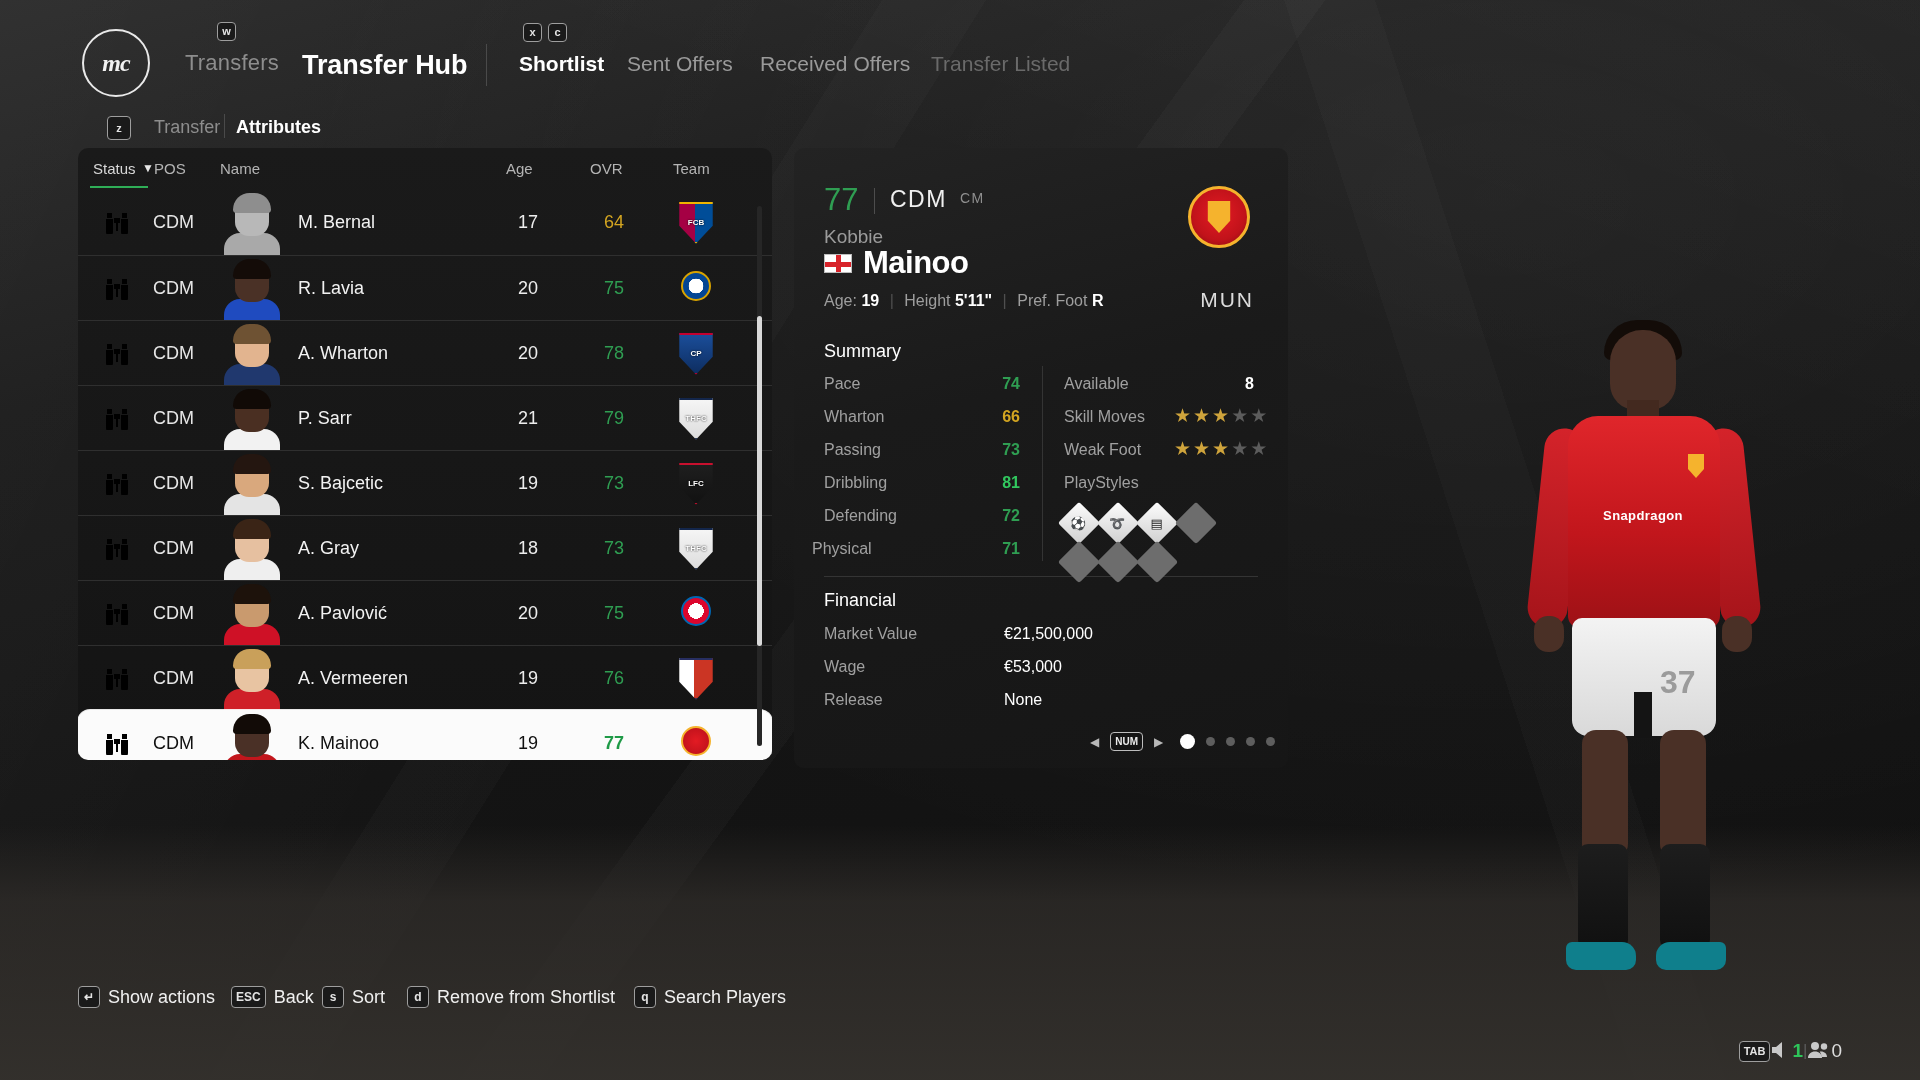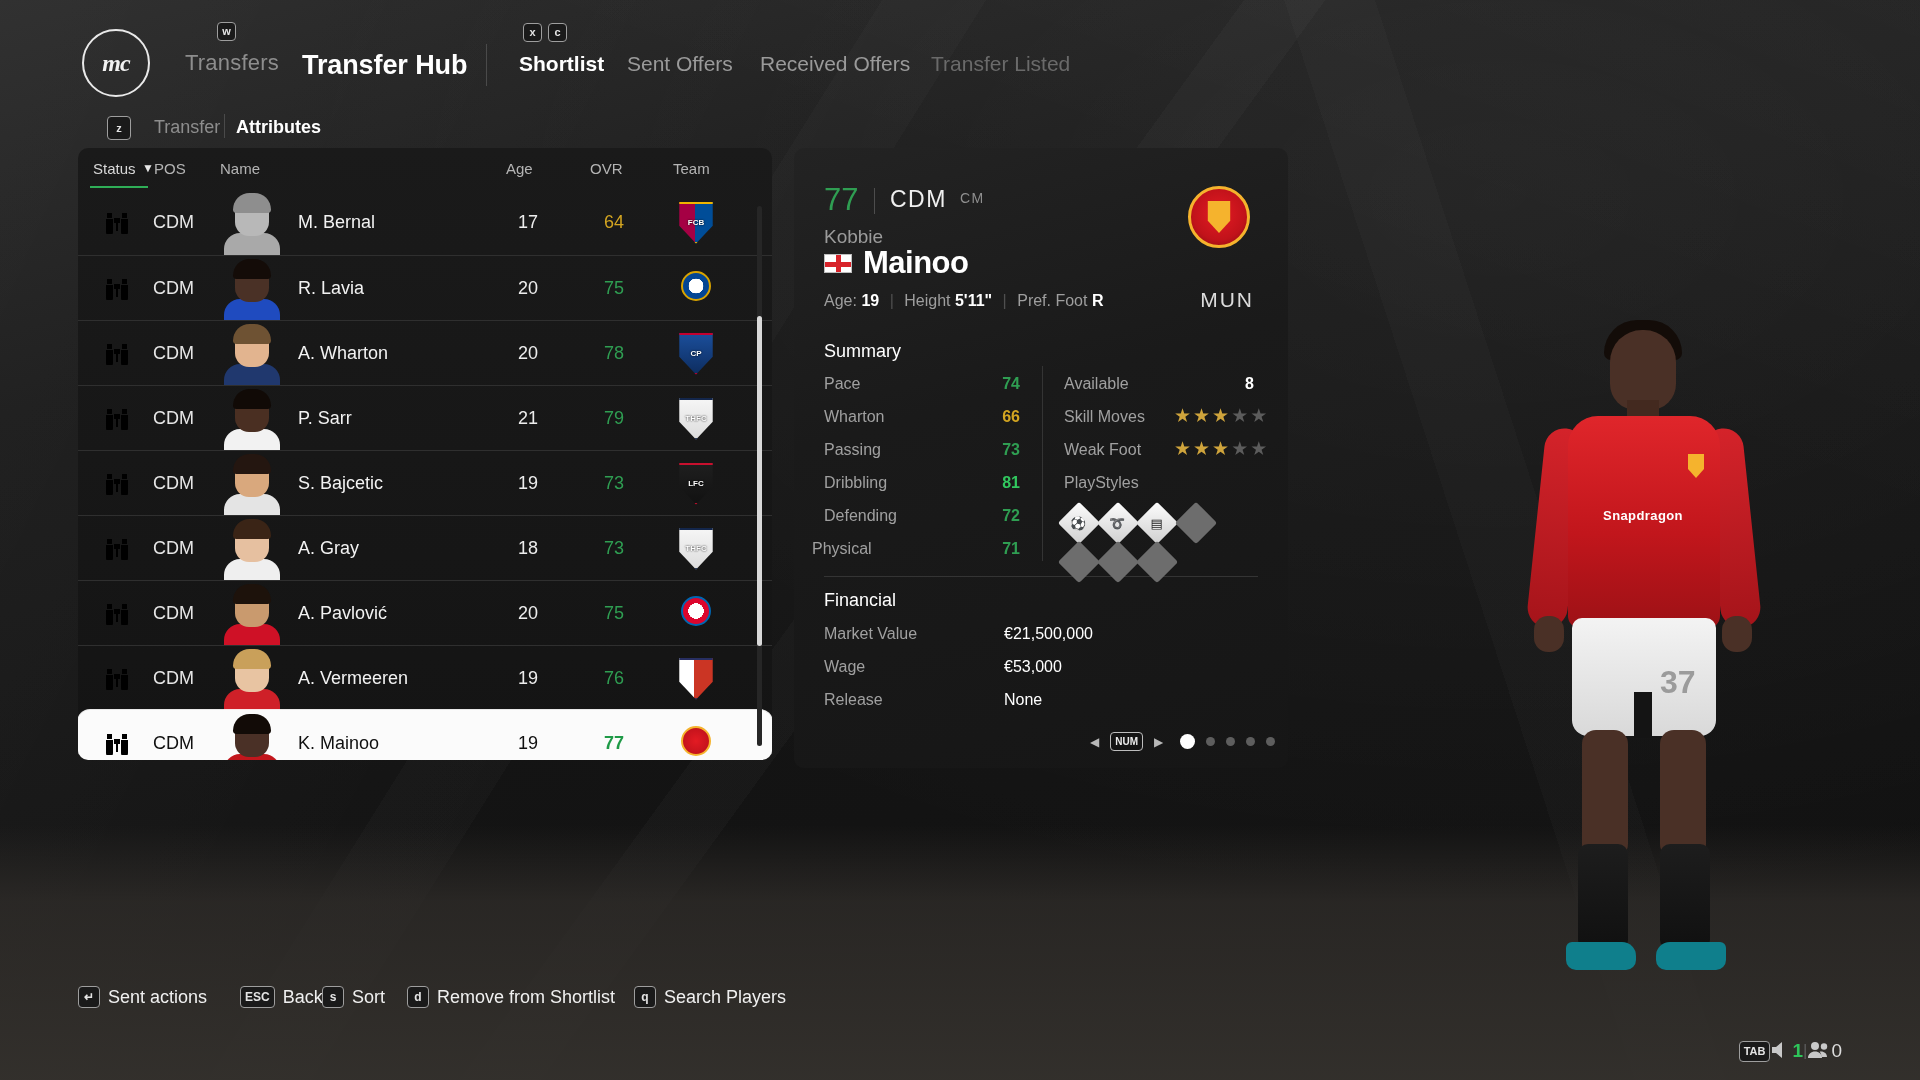--- a/index.html
+++ b/index.html
@@ -258,21 +258,21 @@
   #pl-sponsor { left:120px; top:196px; width:118px; text-align:center; font-size:13px; font-weight:bold;
     color:#fff; letter-spacing:0.4px; }
   #pl-badge { left:222px; top:142px; width:20px; height:24px; background:#f5b32d;
     clip-path:polygon(10% 0,90% 0,90% 62%,50% 100%,10% 62%); }
 
   
   #actionbar { position:absolute; left:0; bottom:58px; width:100%; height:36px; }
   .act { position:absolute; display:flex; align-items:center; gap:8px; font-size:18px; color:#f0f0f0; }
   .act .keycap { font-size:12px; min-width:22px; height:22px; }
   #act1 { left:78px; }
-  #act2 { left:240px; }
+  #act2 { left:231px; }
   #act3 { left:322px; }
   #act4 { left:407px; }
   #act5 { left:634px; }
 
   
   #hud { position:absolute; right:78px; bottom:18px; display:flex; align-items:center; }
   #hud .keycap { font-size:11px; min-width:30px; height:21px; }
   .hud-ico { color:#c9c9c9; font-size:19px; line-height:1; }
   #hud-num1 { color:#2ec45a; font-size:19px; font-weight:bold; }
   #hud-pipe { color:#5a5a5a; font-size:17px; }
@@ -725,21 +725,21 @@
   <div class="pl" id="pl-legR"></div>
   <div class="pl" id="pl-sockL"></div>
   <div class="pl" id="pl-sockR"></div>
   <div class="pl" id="pl-bootL"></div>
   <div class="pl" id="pl-bootR"></div>
 </div>
 
 <div id="actionbar">
     <div class="act" id="act1">
       <span class="keycap">↵</span>
-      <span>Sent actions</span>
+      <span>Show actions</span>
     </div>
     <div class="act" id="act2">
       <span class="keycap">ESC</span>
       <span>Back</span>
     </div>
     <div class="act" id="act3">
       <span class="keycap">s</span>
       <span>Sort</span>
     </div>
     <div class="act" id="act4">

